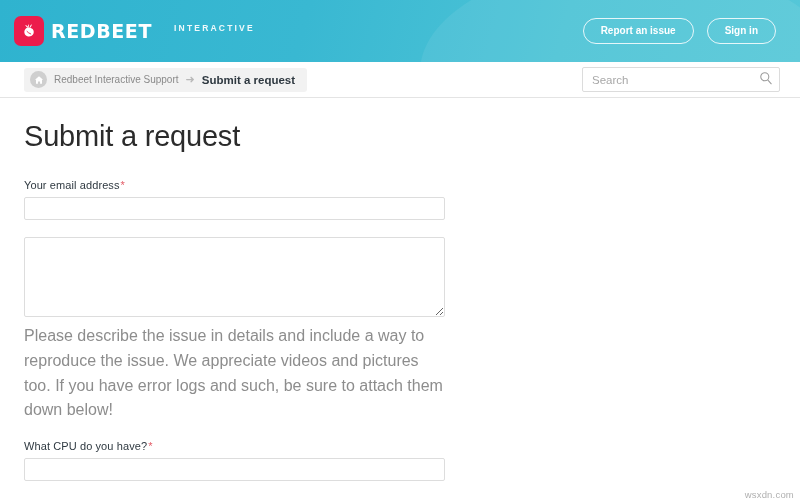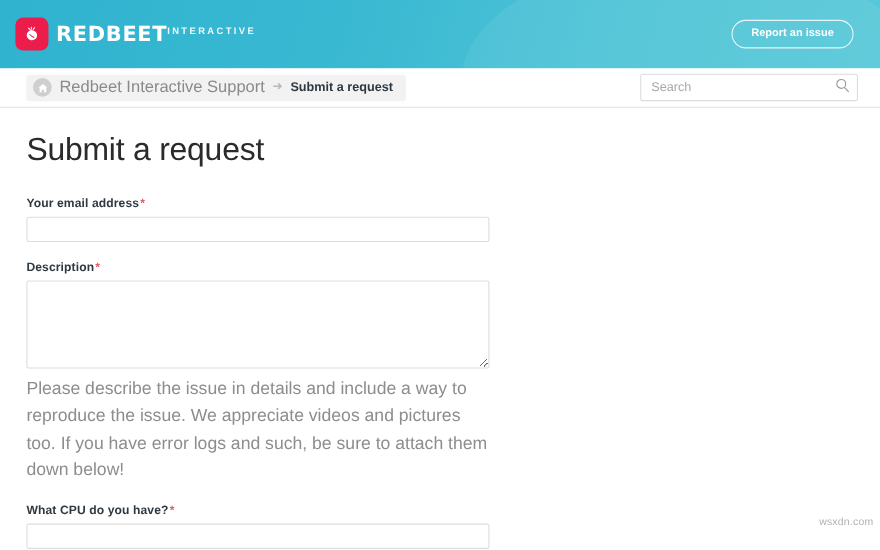--- a/index.html
+++ b/index.html
@@ -74,20 +74,21 @@
     line-height: 1;
   }
   .logo-sub {
     color: #ffffff;
     font-size: 8.5px;
     font-weight: bold;
     letter-spacing: 2.2px;
     margin-top: 2px;
     opacity: 0.92;
     line-height: 1;
+    margin-left: 22px;
   }
 
   .header-actions {
     display: flex;
     align-items: center;
     gap: 13px;
   }
   .pill-btn {
     border: 1px solid rgba(255,255,255,0.85);
     border-radius: 20px;
@@ -127,21 +128,21 @@
     height: 17px;
     border-radius: 50%;
     background: #cfcfcf;
     display: flex;
     align-items: center;
     justify-content: center;
     margin-right: 7px;
     flex: none;
   }
   .crumb-link {
-    font-size: 15px;
+    font-size: 10px;
     color: #8a8a8a;
     text-decoration: none;
     white-space: nowrap;
   }
   .crumb-sep {
     margin: 0 7px;
     color: #b8b8b8;
     font-size: 11px;
     line-height: 1;
   }
@@ -189,21 +190,21 @@
     font-weight: normal;
     color: #2b2b2b;
     margin: 0 0 26px 0;
     letter-spacing: -0.2px;
     font-family: "Liberation Sans", sans-serif;
   }
 
   .form-field { margin-bottom: 17px; }
   .field-label {
     font-size: 11px;
-    font-weight: bold;
+    font-weight: normal;
     color: #2f3941;
     display: block;
     margin-bottom: 6px;
     letter-spacing: 0.1px;
   }
   .req-star {
     color: #e35b66;
     font-size: 11px;
     margin-left: 1px;
   }
@@ -240,21 +241,21 @@
     font-size: 16px;
     color: #8d8d8d;
     line-height: 1.55;
     margin-top: 7px;
     max-width: 420px;
   }
 
   .watermark {
     position: absolute;
     right: 6px;
-    bottom: 20px;
+    bottom: 0;
     font-size: 9.5px;
     color: #b0b0b0;
     letter-spacing: 0.2px;
   }
 </style>
 </head>
 <body>
 
 <div class="site-header">
   <div class="header-inner">
@@ -272,20 +273,21 @@
         </svg>
       </span>
       <span class="logo-text">
         <span class="logo-title">REDBEET</span>
         <span class="logo-sub">INTERACTIVE</span>
       </span>
     </div>
 
     <div class="header-actions">
       <button class="pill-btn">Report an issue</button>
+      <button class="pill-btn">Sign in</button>
     </div>
 
   </div>
 </div>
 
 <div class="subnav">
 
   <div class="breadcrumb">
     <span class="home-icon">
       <svg width="10" height="10" viewBox="0 0 16 16" aria-hidden="true">
@@ -317,23 +319,20 @@
 
     <div class="form-field">
       <label class="field-label">
         <span>Your email address</span><span class="req-star">*</span>
       </label>
       <input class="text-input" type="text" value="" style="">
     </div>
 
 
     <div class="form-field">
-      <label class="field-label">
-        <span>Description</span><span class="req-star">*</span>
-      </label>
       <textarea class="textarea-input" style=""></textarea>
       <div class="help-text">Please describe the issue in details and include a way to reproduce the issue. We appreciate videos and pictures too. If you have error logs and such, be sure to attach them down below!</div>
     </div>
 
     <div class="form-field">
       <label class="field-label">
         <span>What CPU do you have?</span><span class="req-star">*</span>
       </label>
       <input class="text-input" type="text" value="" style="">
 

